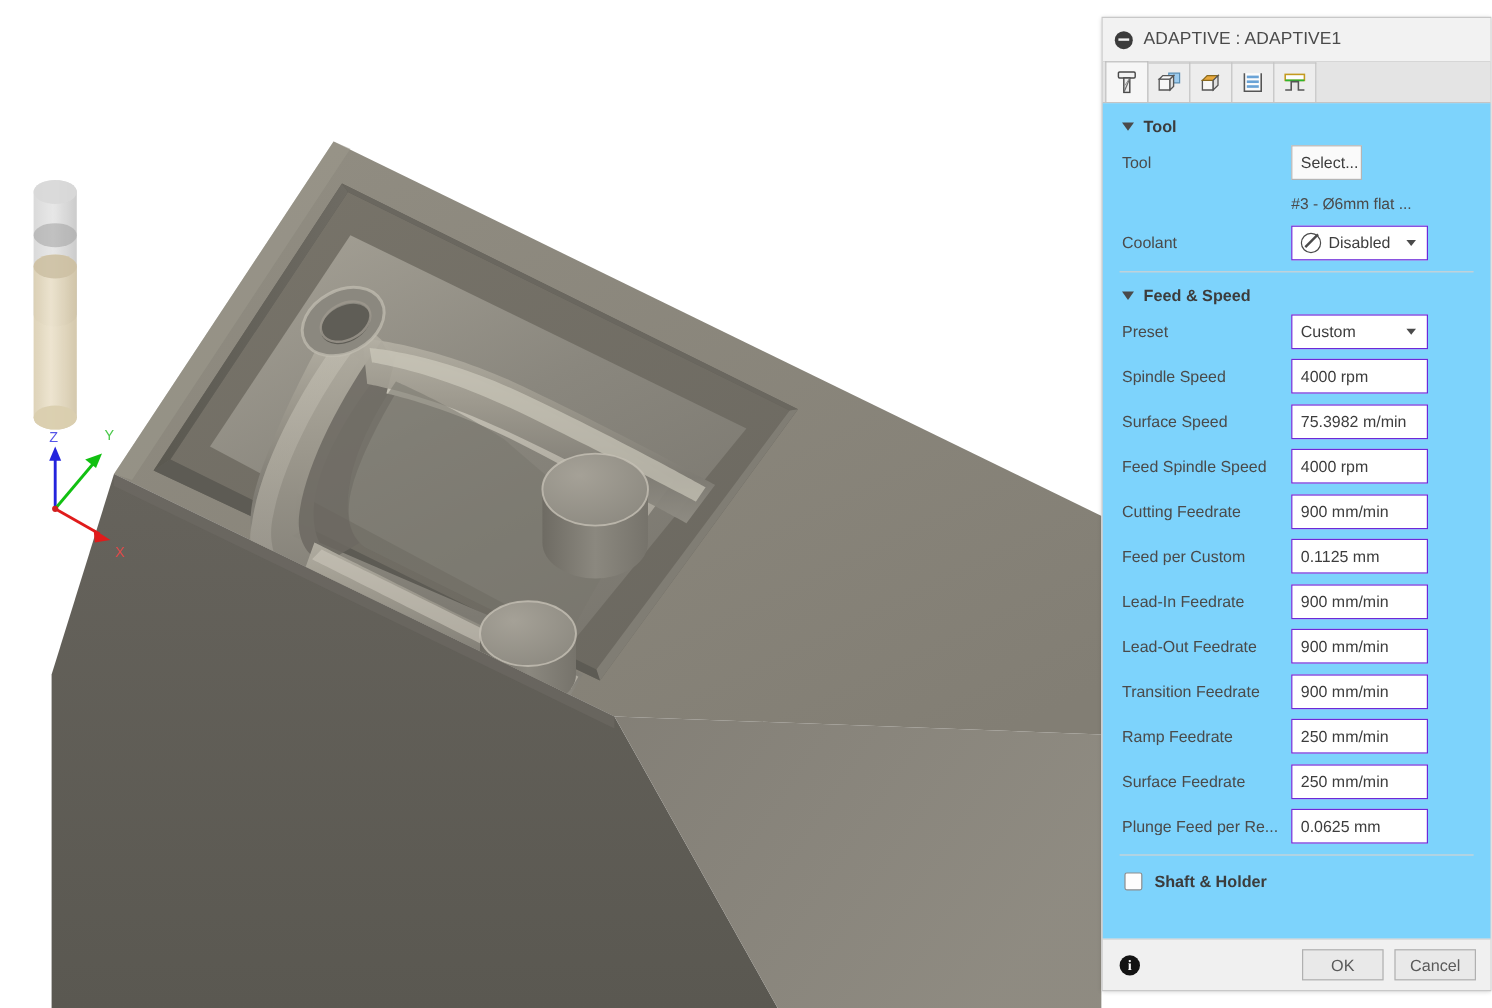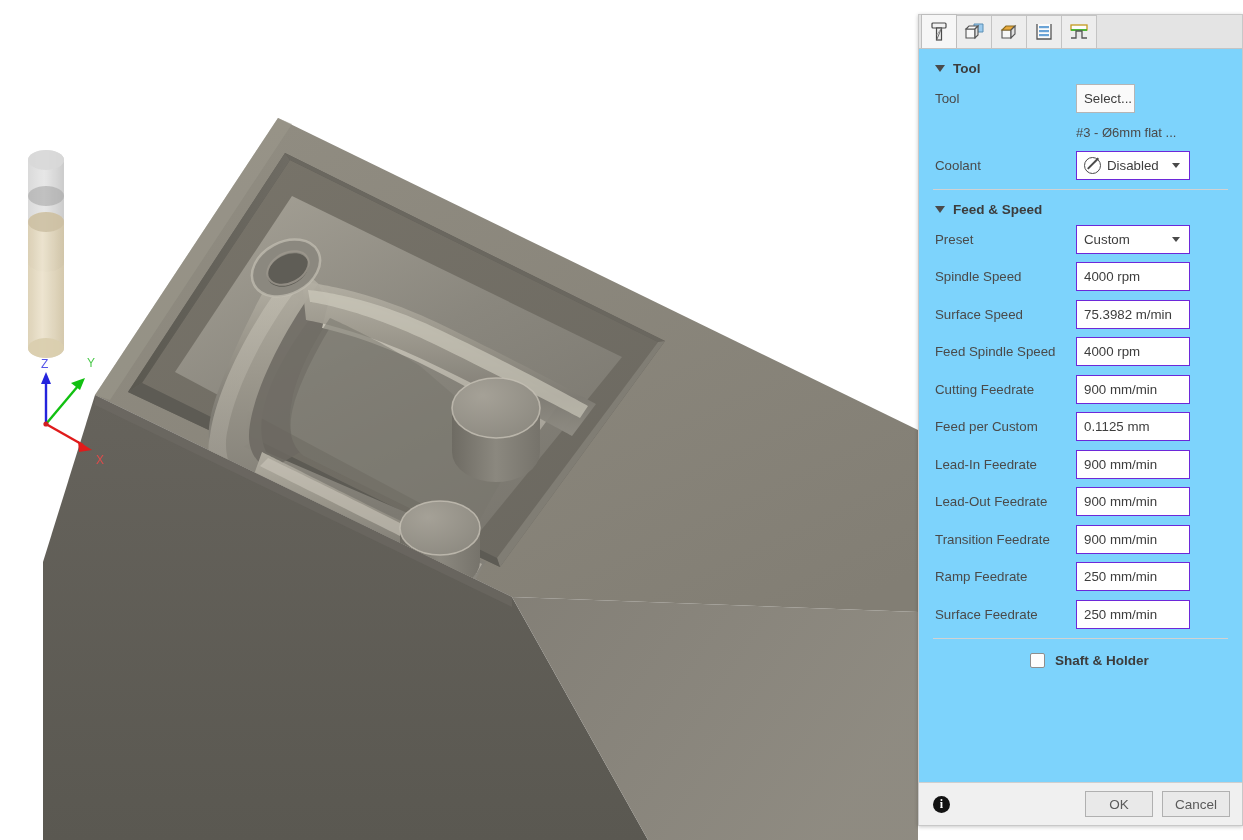--- a/index.html
+++ b/index.html
@@ -95,21 +95,21 @@
   .no-ico{
     width:15px;height:15px;border:1.8px solid #4a4a4a;border-radius:50%;
     margin-right:6px;position:relative;flex:0 0 15px;
   }
   .no-ico:after{
     content:"";position:absolute;left:50%;top:-2px;width:1.8px;height:15px;
     background:#4a4a4a;transform:translateX(-50%) rotate(45deg);
   }
   .divider{height:1px;background:#d2d2d2;margin:9px 14px 0 14px;}
 
-  .chk-row{display:flex;align-items:center;padding:14px 0 12px 18px;justify-content:center;}
+  .chk-row{display:flex;align-items:center;padding:14px 0 12px 18px;}
   .chkbox{
     width:15px;height:15px;box-sizing:border-box;background:#fdfdfd;
     border:1.5px solid #8e8e8e;border-radius:2px;margin-right:10px;
   }
   .chk-lbl{font-size:13.5px;font-weight:bold;color:#3c3c3c;}
 
   #footer{
     flex:0 0 43px;height:43px;border-top:1px solid #cfcfcf;background:#f0f0f0;
     display:flex;align-items:center;padding:0 12px 0 14px;box-sizing:border-box;
   }
@@ -328,20 +328,26 @@
       <line x1="46" y1="424" x2="83" y2="445" stroke="#e01b1b" stroke-width="2.4"></line>
       <polygon points="92,450 78,441 79,452" fill="#e01b1b"></polygon>
       <text x="96" y="464" font-family="Liberation Sans, sans-serif" font-size="12" fill="#e04b4b">X</text>
       <circle cx="46" cy="424" r="2.6" fill="#d02020"></circle>
     </g>
   </svg>
 </div>
 
 <div id="panel">
 
+  <div id="titlebar">
+    <span class="collapse-ico">
+        <i></i>
+      </span>
+    <span id="title-text">ADAPTIVE : ADAPTIVE1</span>
+  </div>
 
   <div id="tabs">
     <div class="tab active">
       <svg width="20" height="22" viewBox="0 0 20 22">
         <rect x="3" y="2" width="14" height="5" rx="1" fill="#f2f2f2" stroke="#4a4a4a" stroke-width="1.2"></rect>
         <rect x="7.5" y="7" width="5" height="12" fill="#ededed" stroke="#4a4a4a" stroke-width="1.2"></rect>
         <line x1="7.8" y1="18.5" x2="12.2" y2="8" stroke="#6b6b6b" stroke-width="1"></line>
         <line x1="7.8" y1="14" x2="12.2" y2="7.5" stroke="#8a8a8a" stroke-width=".8"></line>
       </svg>
     </div>
@@ -458,20 +464,24 @@
     <div class="row">
       <span class="lbl">Ramp Feedrate</span>
       <span class="fld">250 mm/min</span>
     </div>
 
     <div class="row">
       <span class="lbl">Surface Feedrate</span>
       <span class="fld">250 mm/min</span>
     </div>
 
+    <div class="row">
+      <span class="lbl">Plunge Feed per Re...</span>
+      <span class="fld">0.0625 mm</span>
+    </div>
 
     <div class="divider"></div>
 
     <div class="chk-row">
       <span class="chkbox"></span>
       <span class="chk-lbl">Shaft &amp; Holder</span>
     </div>
   </div>
 
   <div id="footer">

